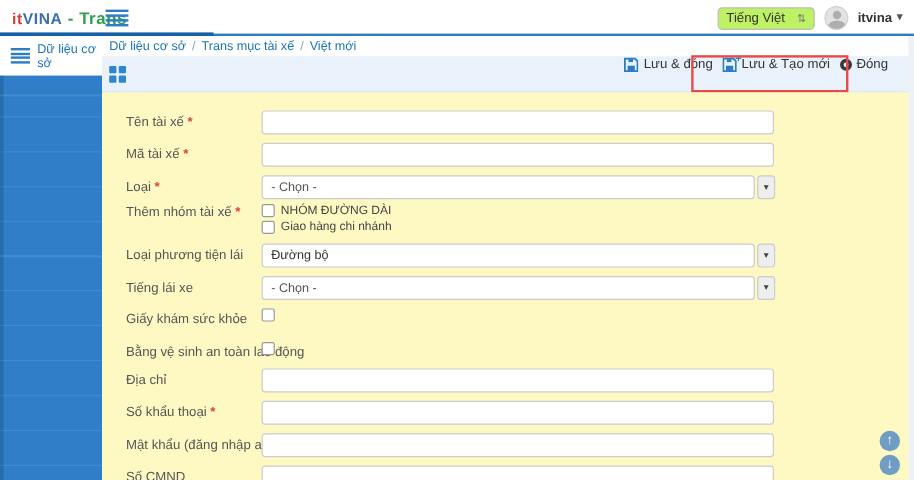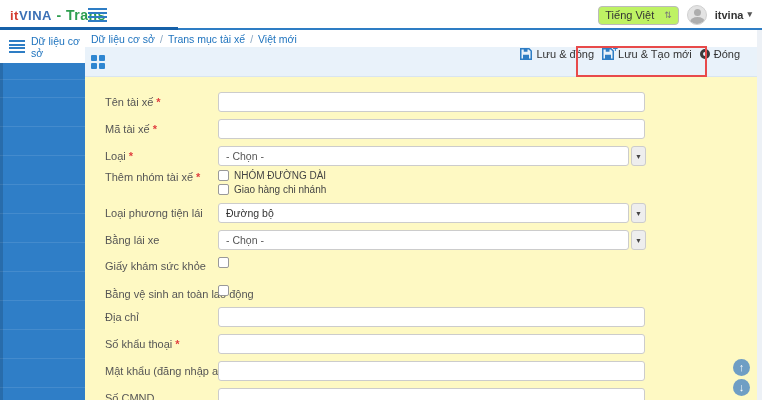--- a/index.html
+++ b/index.html
@@ -197,21 +197,21 @@
       <span class="cb-lbl" style="left:149px; top:17px">Giao hàng chi nhánh</span>
     </div>
 
     <div class="frow" style="top:126px">
       <label><span>Loại phương tiện lái</span></label>
       <div class="select-box" style="color:#333">Đường bộ</div>
       <div class="select-btn">▼</div>
     </div>
 
     <div class="frow" style="top:153px">
-      <label><span>Bằng lái xe</span></label>
+      <label><span>Tiếng lái xe</span></label>
       <div class="select-box">- Chọn -</div>
       <div class="select-btn">▼</div>
     </div>
 
     <div class="frow" style="top:179px">
       <label><span>Giấy khám sức khỏe</span></label>
       <input type="checkbox" class="cb" style="left: 133px; top: 1px;">
     </div>
 
     <div class="frow" style="top:207px">

